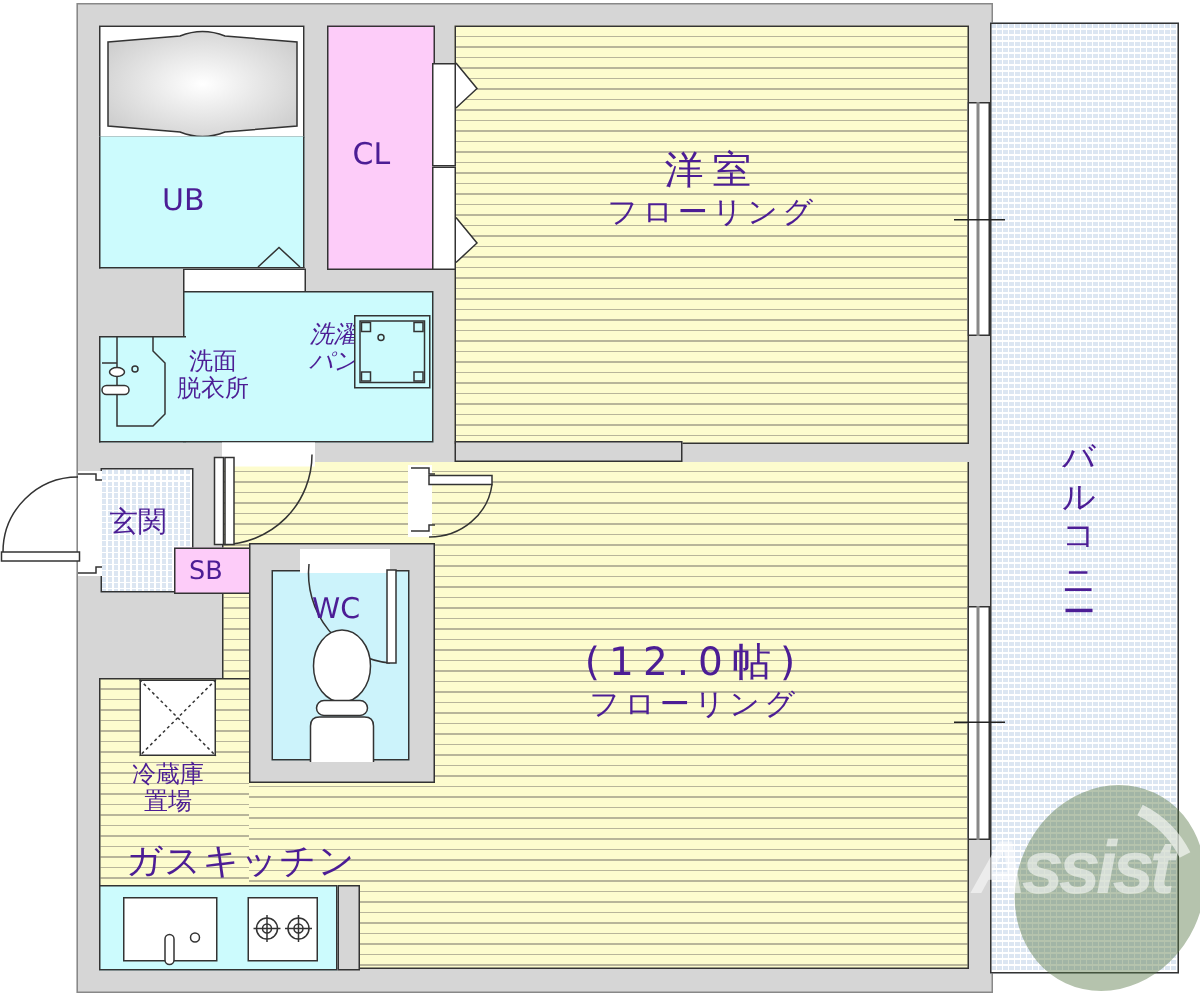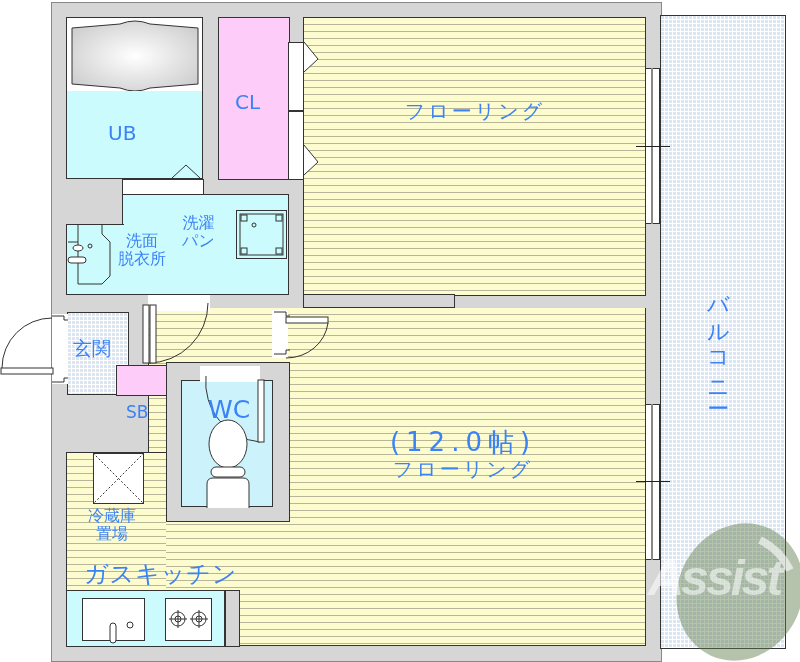--- a/index.html
+++ b/index.html
@@ -13,21 +13,21 @@
            background-image: repeating-linear-gradient(to bottom, transparent 0px, transparent 6px, #b8b59a 6px, #b8b59a 7px);
            border: 1.5px solid #333; }
   .cyan { background: #ccfbfd; border: 1.5px solid #333; }
   .pink { background: #fdccf9; border: 1.5px solid #333; }
   .tile { background-color: #dce6f2;
           background-image:
             repeating-linear-gradient(to right, transparent 0px, transparent 3px, #ffffff 3px, #ffffff 4px),
             repeating-linear-gradient(to bottom, transparent 0px, transparent 3px, #ffffff 3px, #ffffff 4px);
           border: 1.5px solid #333; }
   .white { background: #ffffff; border: 1px solid #333; }
-  .lbl { position: absolute; text-align: center; line-height: 1.15; color: #3b82f6; white-space: nowrap; }
+  .lbl { position: absolute; text-align: center; line-height: 1.15; color: #4c1d95; white-space: nowrap; }
   .big { font-size: 26px; letter-spacing: 6px; }
   .med { font-size: 20px; letter-spacing: 3px; }
   .sm { font-size: 16px; }
   .vert { writing-mode: vertical-rl; font-size: 22px; letter-spacing: 4px; }
   svg { position: absolute; overflow: visible; }
 </style>
 </head>
 <body>
 
 <div class="abs outer"></div>
@@ -80,21 +80,21 @@
 <svg style="left:66px; top:224px;" width="50" height="72">
   <path d="M12 0 L12 18 L2 18 M12 18 L12 60 L36 60 L44 52 L44 18 L36 10 L36 0" fill="none" stroke="#333" stroke-width="1"></path>
   <ellipse cx="12" cy="24" rx="5" ry="3" fill="#fff" stroke="#333" stroke-width="1"></ellipse>
   <rect x="2" y="33" width="18" height="6" rx="3" fill="#fff" stroke="#333" stroke-width="1"></rect>
   <circle cx="24" cy="22" r="2" fill="none" stroke="#333" stroke-width="1"></circle>
 </svg>
 <div class="lbl sm" style="left:118px; top:232px;">
   <div>洗面</div>
   <div>脱衣所</div>
 </div>
-<div class="lbl sm" style="left:182px; top:214px;">
+<div class="lbl sm" style="left:206px; top:214px;font-style:italic;">
   <div>洗濯</div>
   <div>パン</div>
 </div>
 <svg style="left:236px; top:210px;" width="52" height="50">
   <rect x="0.5" y="0.5" width="50" height="48" fill="#ccfbfd" stroke="#333" stroke-width="1"></rect>
   <rect x="4" y="4" width="43" height="41" fill="none" stroke="#333" stroke-width="1"></rect>
   <rect x="5" y="5" width="6" height="6" fill="none" stroke="#333"></rect>
   <rect x="40" y="5" width="6" height="6" fill="none" stroke="#333"></rect>
   <rect x="5" y="38" width="6" height="6" fill="none" stroke="#333"></rect>
   <rect x="40" y="38" width="6" height="6" fill="none" stroke="#333"></rect>
@@ -105,21 +105,21 @@
 <div class="lbl med" style="left:73px; top:338px; font-size:19px; letter-spacing:0;">玄関</div>
 <svg style="left:0px; top:314px;" width="70" height="70">
   <rect x="52" y="0" width="16" height="70" fill="#fff"></rect>
   <path d="M52 2 L64 2 L64 6 L68 6" fill="none" stroke="#333"></path>
   <path d="M52 68 L64 68 L64 64 L68 64" fill="none" stroke="#333"></path>
   <path d="M52 4 A50 50 0 0 0 2 54" fill="none" stroke="#333" stroke-width="1"></path>
   <rect x="1" y="54" width="52" height="6" fill="#fff" stroke="#333" stroke-width="1"></rect>
 </svg>
 
 <div class="abs pink" style="left:116px; top:365px; width:52px; height:31px;"></div>
-<div class="lbl sm" style="left:126px; top:372px; font-size:17px;margin-top:31px;">SB</div>
+<div class="lbl sm" style="left:126px; top:372px; font-size:17px;">SB</div>
 
 <svg style="left:140px; top:295px;" width="80" height="75">
   <rect x="8" y="0" width="62" height="16" fill="#fff"></rect>
   <path d="M68 8 A60 60 0 0 1 8 68" fill="none" stroke="#333" stroke-width="1"></path>
   <rect x="3" y="10" width="6" height="58" fill="#fff" stroke="#333"></rect>
   <rect x="10" y="10" width="6" height="58" fill="#fff" stroke="#333"></rect>
 </svg>
 <svg style="left:272px; top:310px;" width="60" height="50">
   <rect x="0" y="0" width="16" height="48" fill="#fff"></rect>
   <path d="M2 2 L14 2 L14 6 L18 6" fill="none" stroke="#333"></path>
@@ -128,21 +128,21 @@
   <path d="M56 13 A42 40 0 0 1 14 48" fill="none" stroke="#333"></path>
 </svg>
 
 <div class="abs wall" style="left:166px; top:362px; width:124px; height:160px; border:1px solid #333;"></div>
 <div class="abs cyan" style="left:181px; top:380px; width:92px; height:127px; background:#ccf3fb;"></div>
 <div class="abs white" style="left:200px; top:366px; width:60px; height:16px; border:none;"></div>
 <svg style="left:200px; top:366px;" width="70" height="80">
   <path d="M6 10 A60 60 0 0 0 60 76" fill="none" stroke="#333"></path>
   <rect x="58" y="14" width="6" height="62" fill="#fff" stroke="#333"></rect>
 </svg>
-<div class="lbl med" style="left:208px; top:396px; font-size:25px; letter-spacing:0;">WC</div>
+<div class="lbl med" style="left:208px; top:396px; font-size:19px; letter-spacing:0;">WC</div>
 <svg style="left:205px; top:424px;" width="50" height="84">
   <ellipse cx="23" cy="20" rx="19" ry="24" fill="#fff" stroke="#333"></ellipse>
   <rect x="6" y="43" width="34" height="10" rx="5" fill="#fff" stroke="#333"></rect>
   <path d="M2 84 L2 60 Q2 54 8 54 L38 54 Q44 54 44 60 L44 84" fill="#fff" stroke="#333"></path>
 </svg>
 
 <svg style="left:93px; top:453px;" width="52" height="52">
   <rect x="0.5" y="0.5" width="50" height="50" fill="#fff" stroke="#333"></rect>
   <line x1="0" y1="0" x2="51" y2="51" stroke="#333" stroke-dasharray="2,2"></line>
   <line x1="51" y1="0" x2="0" y2="51" stroke="#333" stroke-dasharray="2,2"></line>
@@ -168,20 +168,21 @@
     <line x1="13" y1="12" x2="13" y2="30"></line>
       <line x1="4" y1="21" x2="22" y2="21"></line>
     <circle cx="34" cy="21" r="7"></circle>
       <circle cx="34" cy="21" r="3"></circle>
     <line x1="34" y1="12" x2="34" y2="30"></line>
       <line x1="25" y1="21" x2="43" y2="21"></line>
   </g>
 </svg>
 
 <div class="lbl big" style="left:380px; top:100px; width:190px;">
+  <div>洋室</div>
   <div class="med" style="font-size:20px;">フローリング</div>
 </div>
 <div class="lbl big" style="left:368px; top:428px; width:190px;">
   <div>(12.0帖)</div>
   <div class="med" style="font-size:20px;">フローリング</div>
 </div>
 
 <svg style="left:640px; top:520px;" width="160" height="140">
   <ellipse cx="100" cy="72" rx="62" ry="70" fill="#5a7a4a" opacity="0.45" transform="rotate(25 100 72)"></ellipse>
   <path d="M120 20 Q140 30 150 50" stroke="#ffffff" stroke-width="8" fill="none" opacity="0.6"></path>

